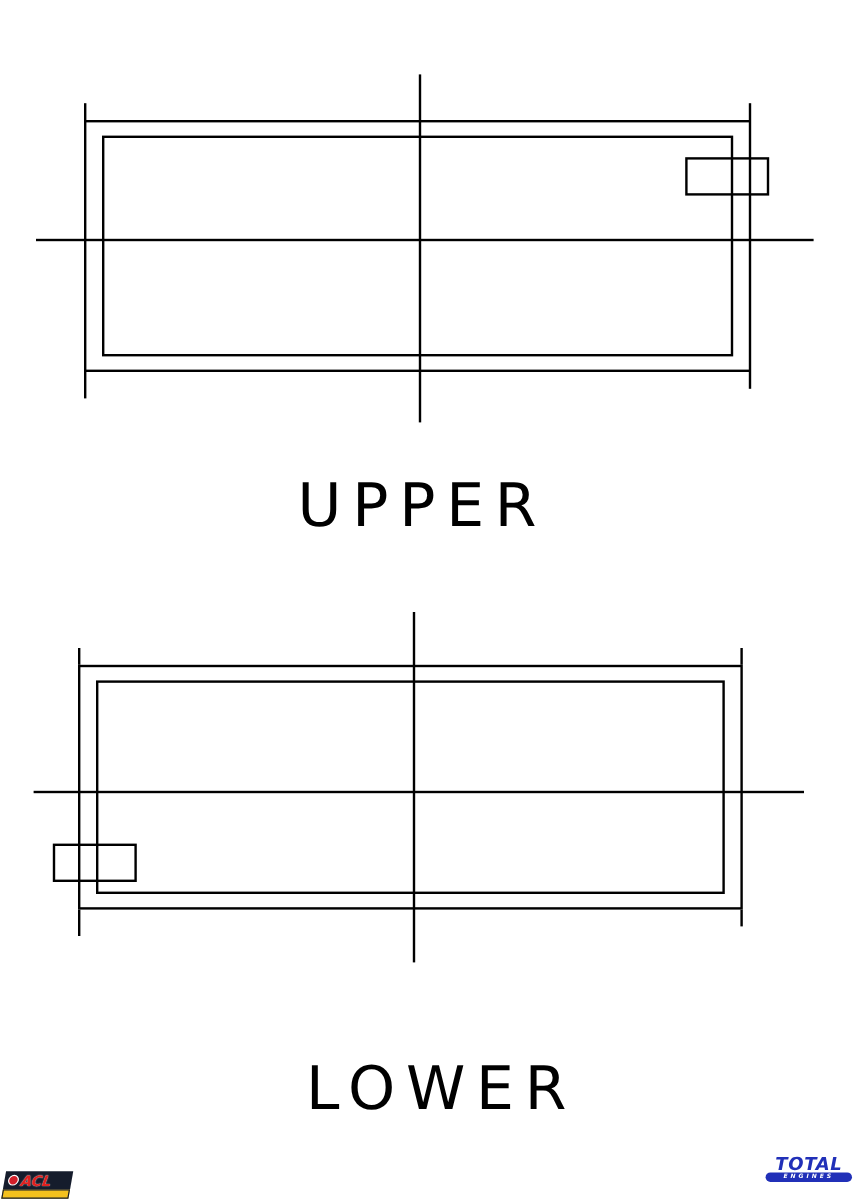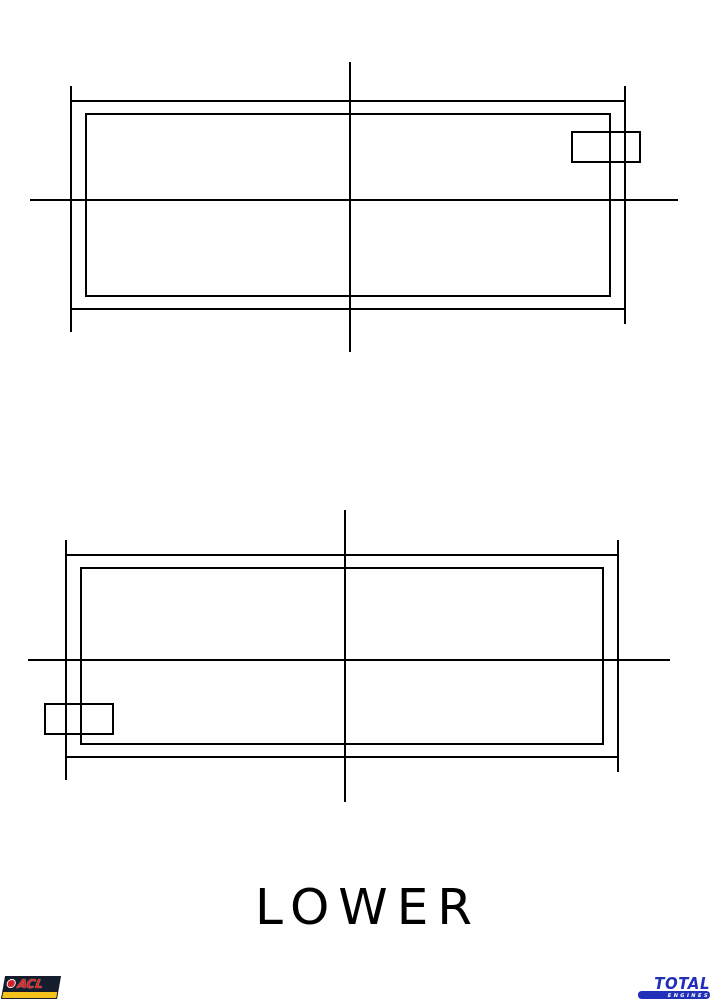--- a/index.html
+++ b/index.html
@@ -43,22 +43,22 @@
     color:#e0201f; font-style:italic; font-weight:bold;
     font-size:12px; line-height:1;
     text-shadow:0 0 1px #ffffff;
   }
   .acl-stripe {
     height:8px; background:#f4c11d; border:1px solid #151c2c;
   }
 
   
   .te {
-    position:absolute; right:2px; bottom:1px;
-    width:72px; text-align:right;
+    position:absolute; right:2px; bottom:15px;
+    width:72px; text-align:center;
   }
   .te-total {
     font-style:italic; font-weight:bold;
     font-size:15px; line-height:14px;
     color:#2130b8; letter-spacing:0.5px;
   }
   .te-bar {
     height:8px; background:#2130b8; border-radius:4px;
     color:#ffffff; font-size:5px; letter-spacing:2.5px;
     line-height:8px; font-weight:bold; font-style:italic;
@@ -75,20 +75,21 @@
   <div class="rect" style="left:70px; top:100px; width:556px; height:210px;"></div>
   <div class="rect" style="left:85px; top:113px; width:526px; height:184px;"></div>
 
   <div class="rect" style="left:571px; top:131px; width:70px; height:32px;"></div>
 
   <div class="ln" style="left:70px; top:86px; width:2px; height:14px;"></div>
   <div class="ln" style="left:70px; top:310px; width:2px; height:22px;"></div>
   <div class="ln" style="left:624px; top:86px; width:2px; height:14px;"></div>
   <div class="ln" style="left:624px; top:310px; width:2px; height:14px;"></div>
 
+  <div class="label" style="left:352px; top:392px;">UPPER</div>
 </div>
 
 <div class="group">
 
   <div class="ln" style="left:344px; top:510px; width:2px; height:292px;"></div>
   <div class="ln" style="left:28px; top:659px; width:642px; height:2px;"></div>
 
   <div class="rect" style="left:65px; top:554px; width:554px; height:204px;"></div>
   <div class="rect" style="left:80px; top:567px; width:524px; height:178px;"></div>
 

